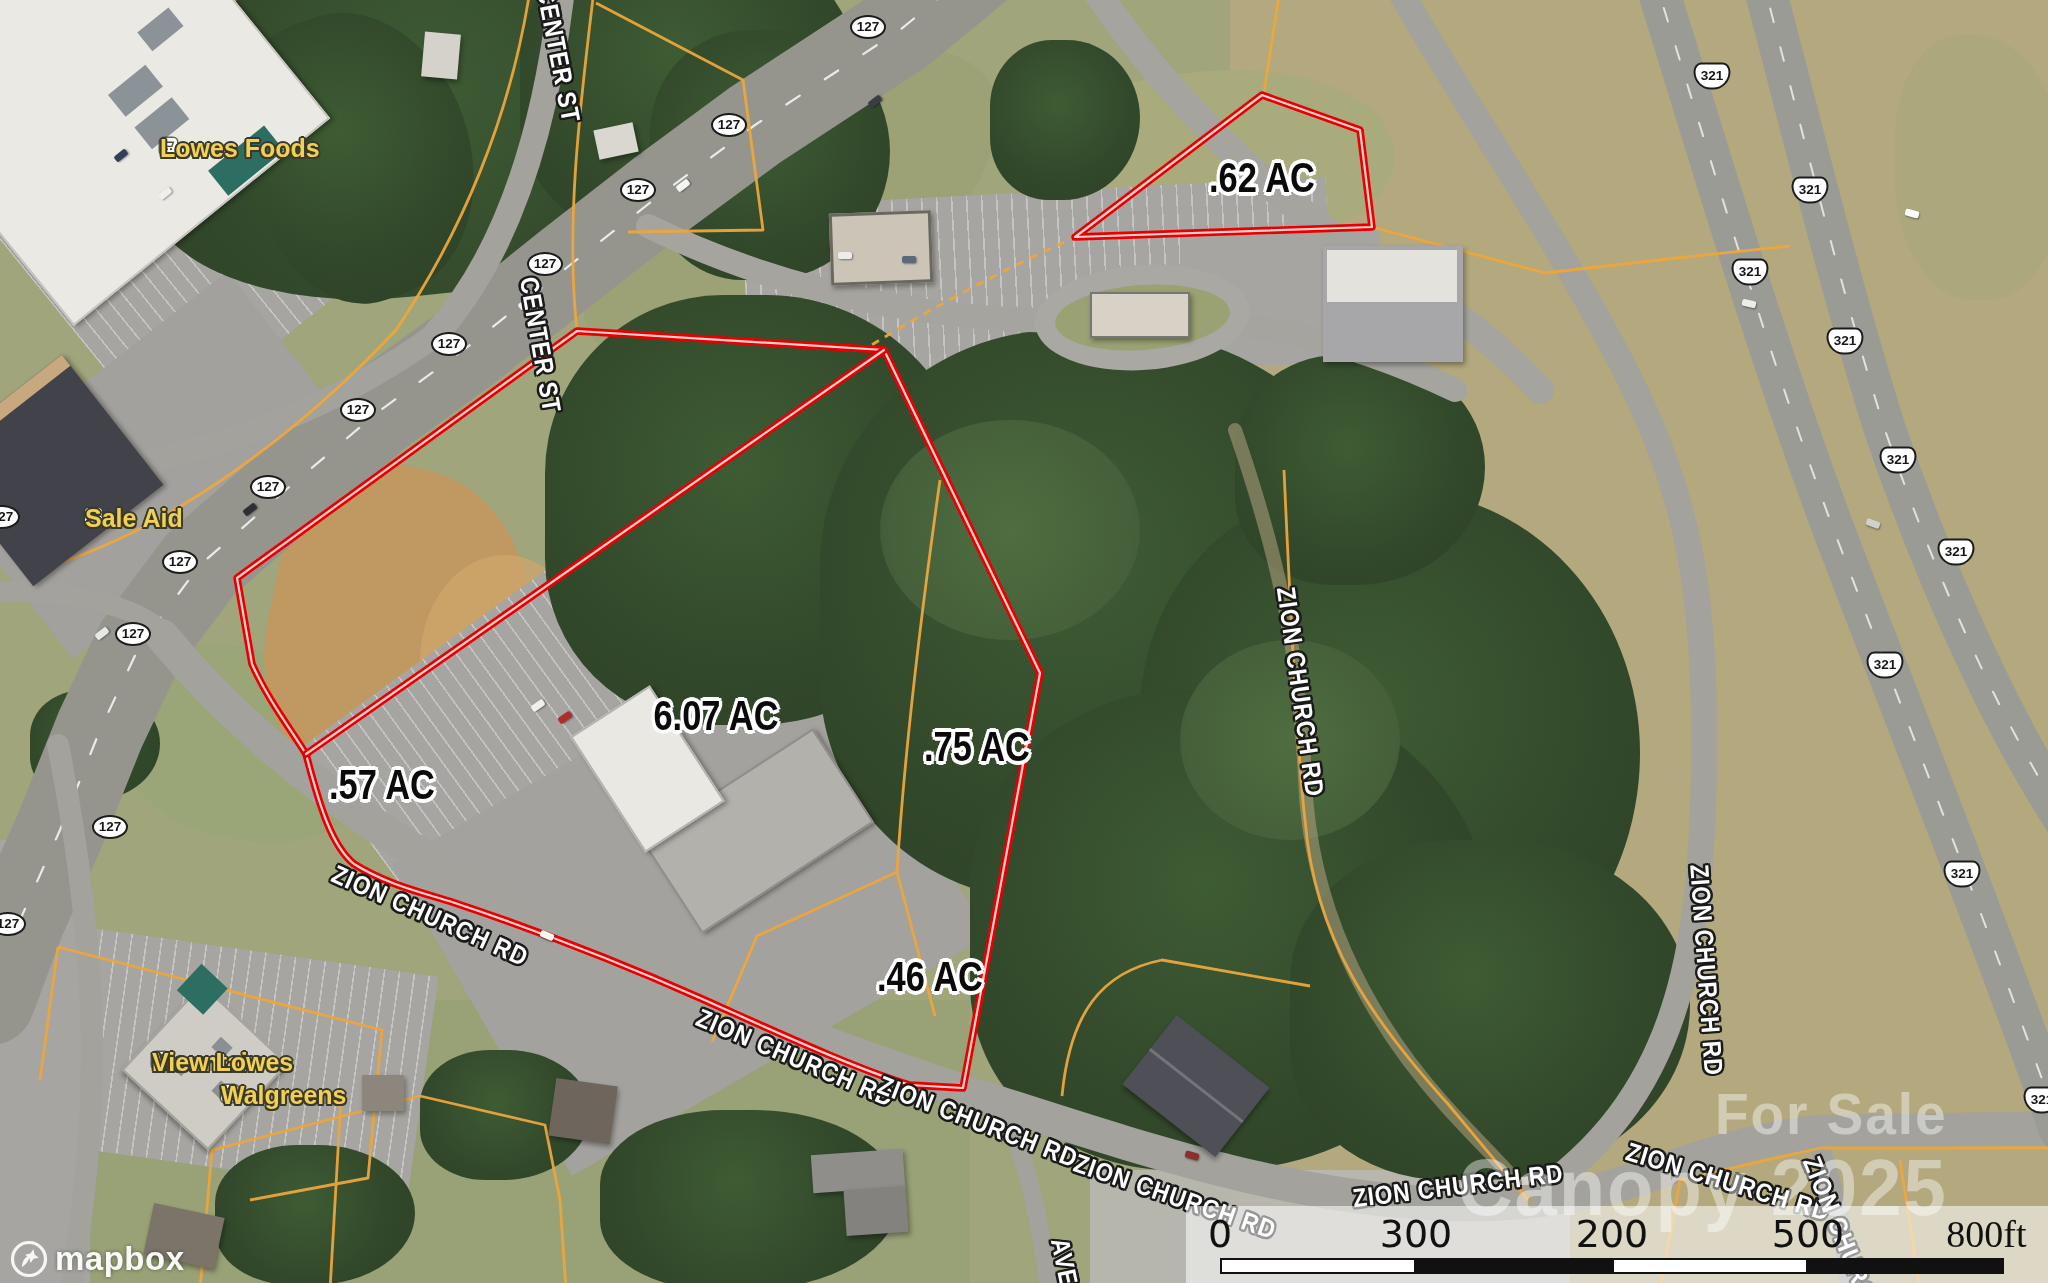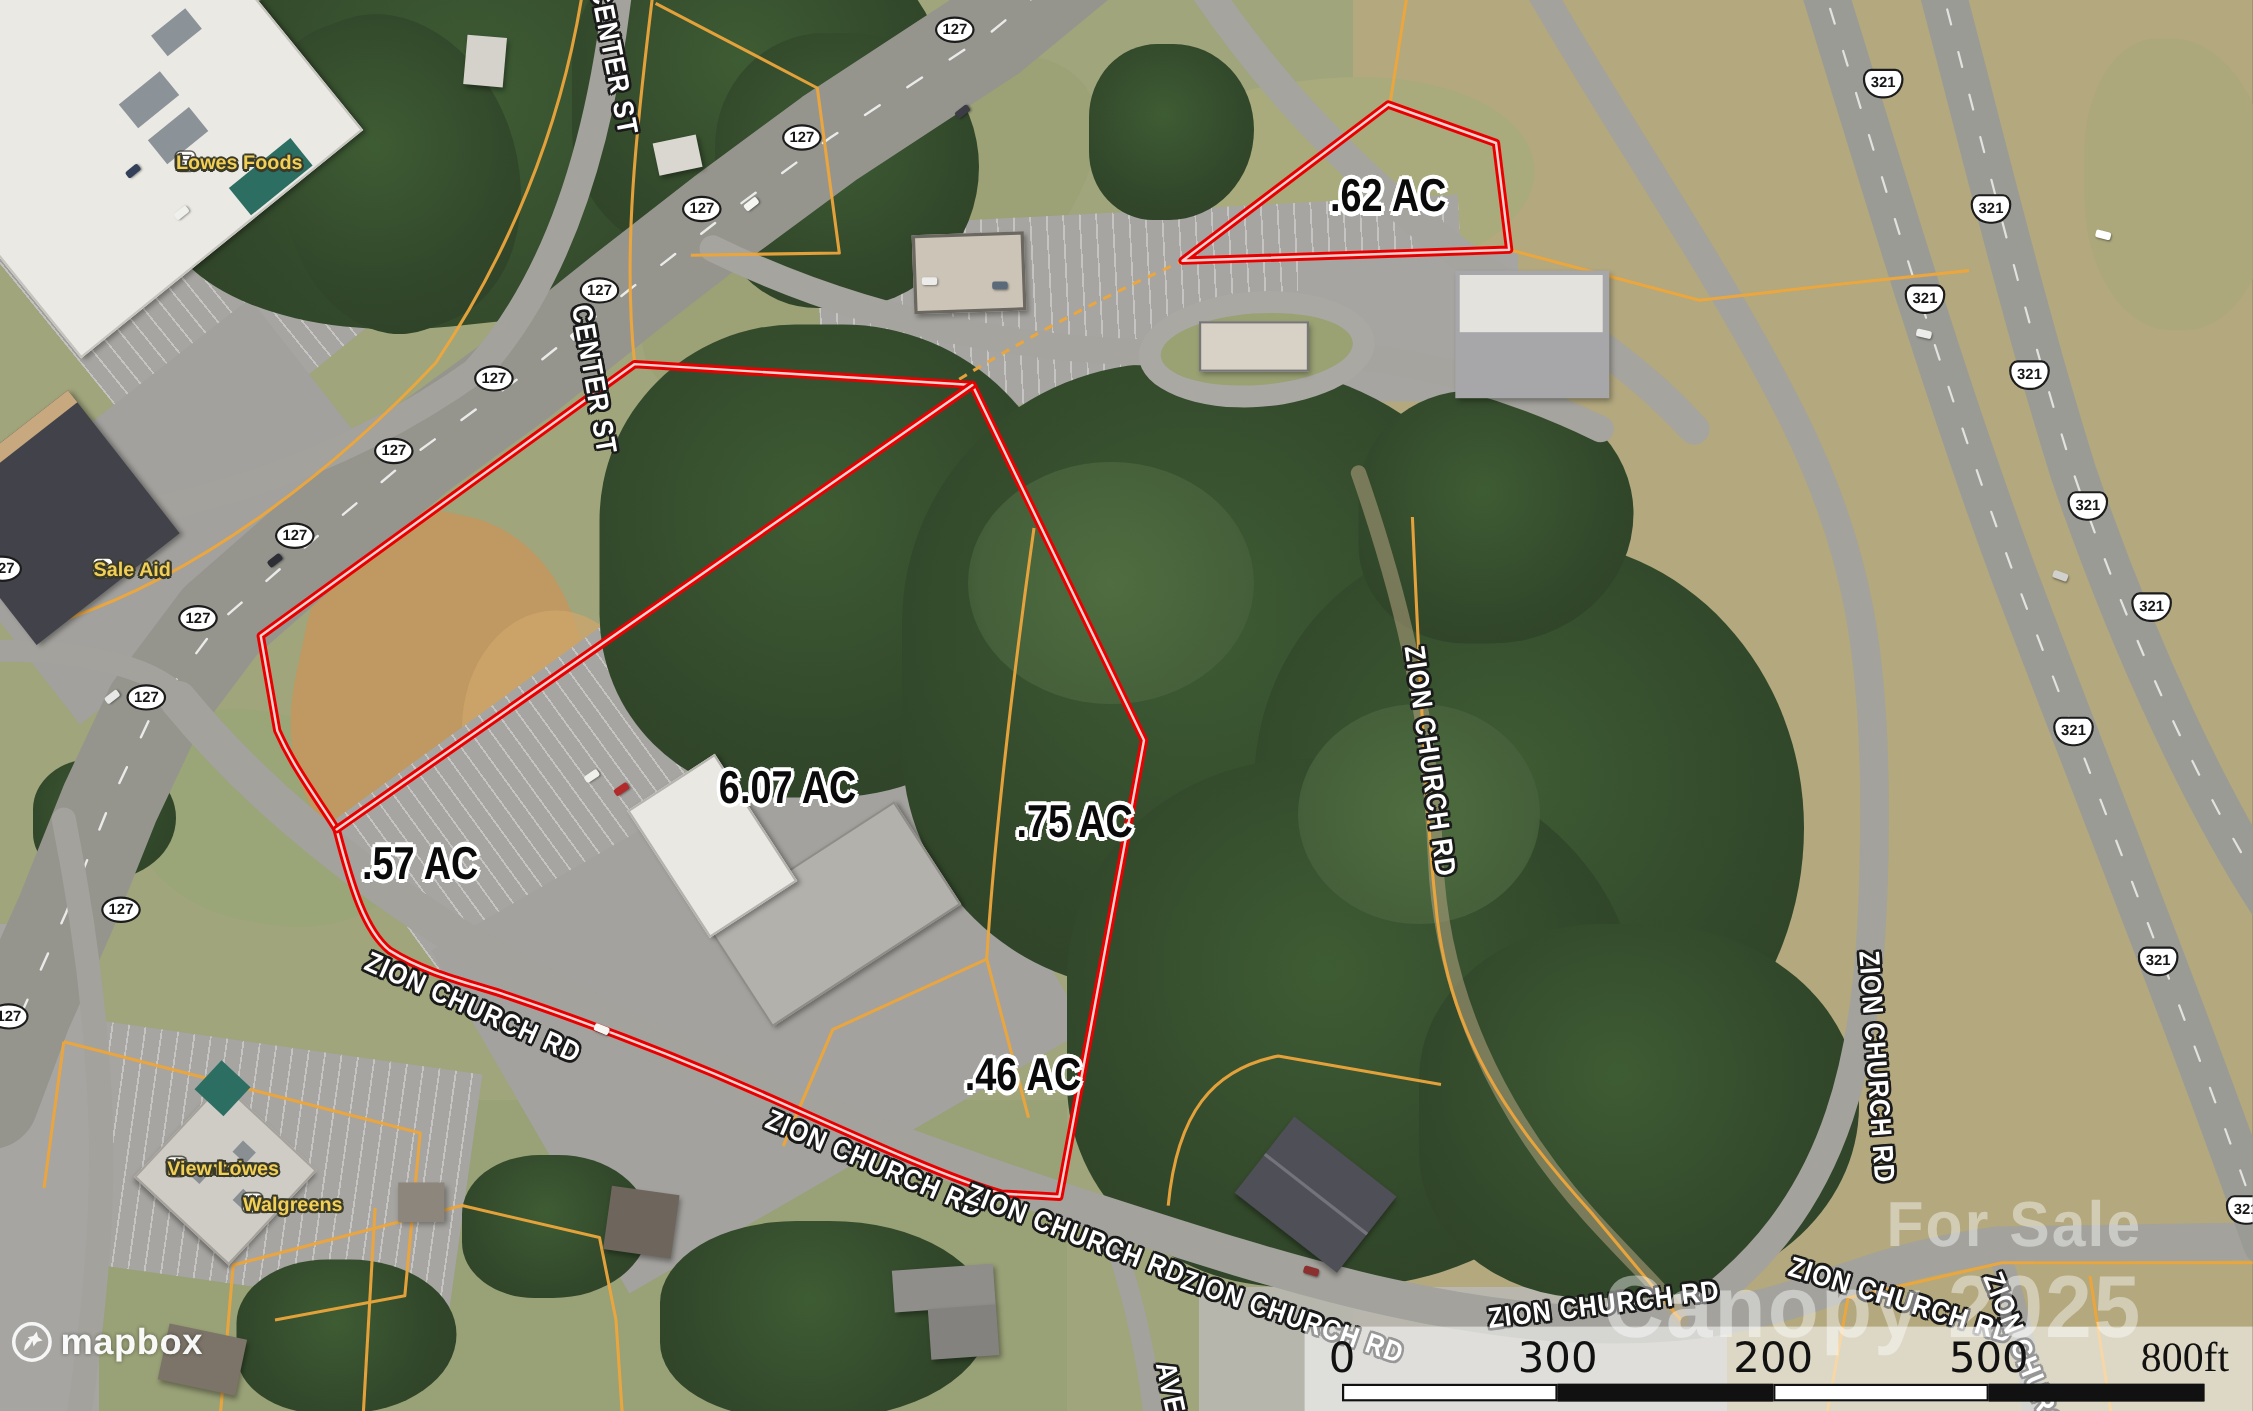--- a/index.html
+++ b/index.html
@@ -22,35 +22,35 @@
   .s127{width:36px;height:24px;line-height:20px;font-size:13.5px;border-radius:50%;}
   .s321{width:37px;height:27px;line-height:22px;font-size:13.5px;
         border-radius:9px 9px 55% 55% / 11px 11px 78% 78%;}
   .rlabel{color:#fff;font-weight:bold;font-size:26px;letter-spacing:1px;white-space:nowrap;z-index:28;
      text-shadow:-2px -2px 0 #1a1a1a,2px -2px 0 #1a1a1a,-2px 2px 0 #1a1a1a,2px 2px 0 #1a1a1a,
                  0 -2.5px 0 #1a1a1a,0 2.5px 0 #1a1a1a,-2.5px 0 0 #1a1a1a,2.5px 0 0 #1a1a1a;}
   .aclabel{color:#0a0a0a;font-weight:bold;font-size:42px;letter-spacing:0;white-space:nowrap;z-index:32;
      text-shadow:-3px -3px 0 #fff,3px -3px 0 #fff,-3px 3px 0 #fff,3px 3px 0 #fff,
                  0 -4px 0 #fff,0 4px 0 #fff,-4px 0 0 #fff,4px 0 0 #fff;}
   .poi{z-index:31;transform:translate(-50%,-50%);text-align:center;white-space:nowrap;}
-  .poi .txt{position:static;display:block;color:#f2cf55;font-weight:bold;font-size:18px;line-height:21px;
+  .poi .txt{position:static;display:block;color:#f2cf55;font-weight:bold;font-size:25px;line-height:21px;
      text-shadow:-1.5px -1.5px 0 #3a3a2a,1.5px -1.5px 0 #3a3a2a,-1.5px 1.5px 0 #3a3a2a,1.5px 1.5px 0 #3a3a2a,
                  0 2px 0 #3a3a2a,0 -2px 0 #3a3a2a,2px 0 0 #3a3a2a,-2px 0 0 #3a3a2a;}
   .poi .badge{position:static;display:inline-block;width:17px;height:17px;background:#fdfdfb;border-radius:4px;
      box-shadow:0 0 0 1.5px rgba(60,60,50,.8);margin-bottom:1px;}
   
   #watermark{z-index:40;right:100px;top:1082px;text-align:right;color:rgba(255,255,255,.42);
      font-weight:bold;transform:scaleX(.95);transform-origin:right top;}
   #wm1{position:static;display:block;font-size:58px;line-height:64px;letter-spacing:2px;}
   #wm2{position:static;display:block;font-size:80px;line-height:84px;letter-spacing:2px;}
   #scalebar{z-index:50;left:1186px;top:1206px;width:862px;height:77px;background:rgba(255,255,255,.55);}
   .sbtick{top:6px;transform:translateX(-50%);color:#111;font-size:38px;font-weight:normal;
           font-family:"DejaVu Sans",sans-serif;}
   .sbseg{top:52px;height:16px;border:2px solid #111;}
-  #mapboxlogo{z-index:50;left:10px;top:1201px;display:flex;align-items:center;gap:7px;opacity:.95;}
+  #mapboxlogo{z-index:50;left:10px;top:1240px;display:flex;align-items:center;gap:7px;opacity:.95;}
   #mblogotext{position:static;color:#fff;font-size:33px;font-weight:bold;letter-spacing:.5px;
      text-shadow:0 0 4px rgba(0,0,0,.45);}
 </style>
 </head>
 <body>
 
 <div id="screen">
 
   <div class="patch" style="left:1230px;top:-20px;width:840px;height:1330px;background:#b3a87e;border-radius:0;"></div>
   <div class="patch" style="left:-20px;top:1000px;width:990px;height:300px;background:#99a177;border-radius:0;"></div>

